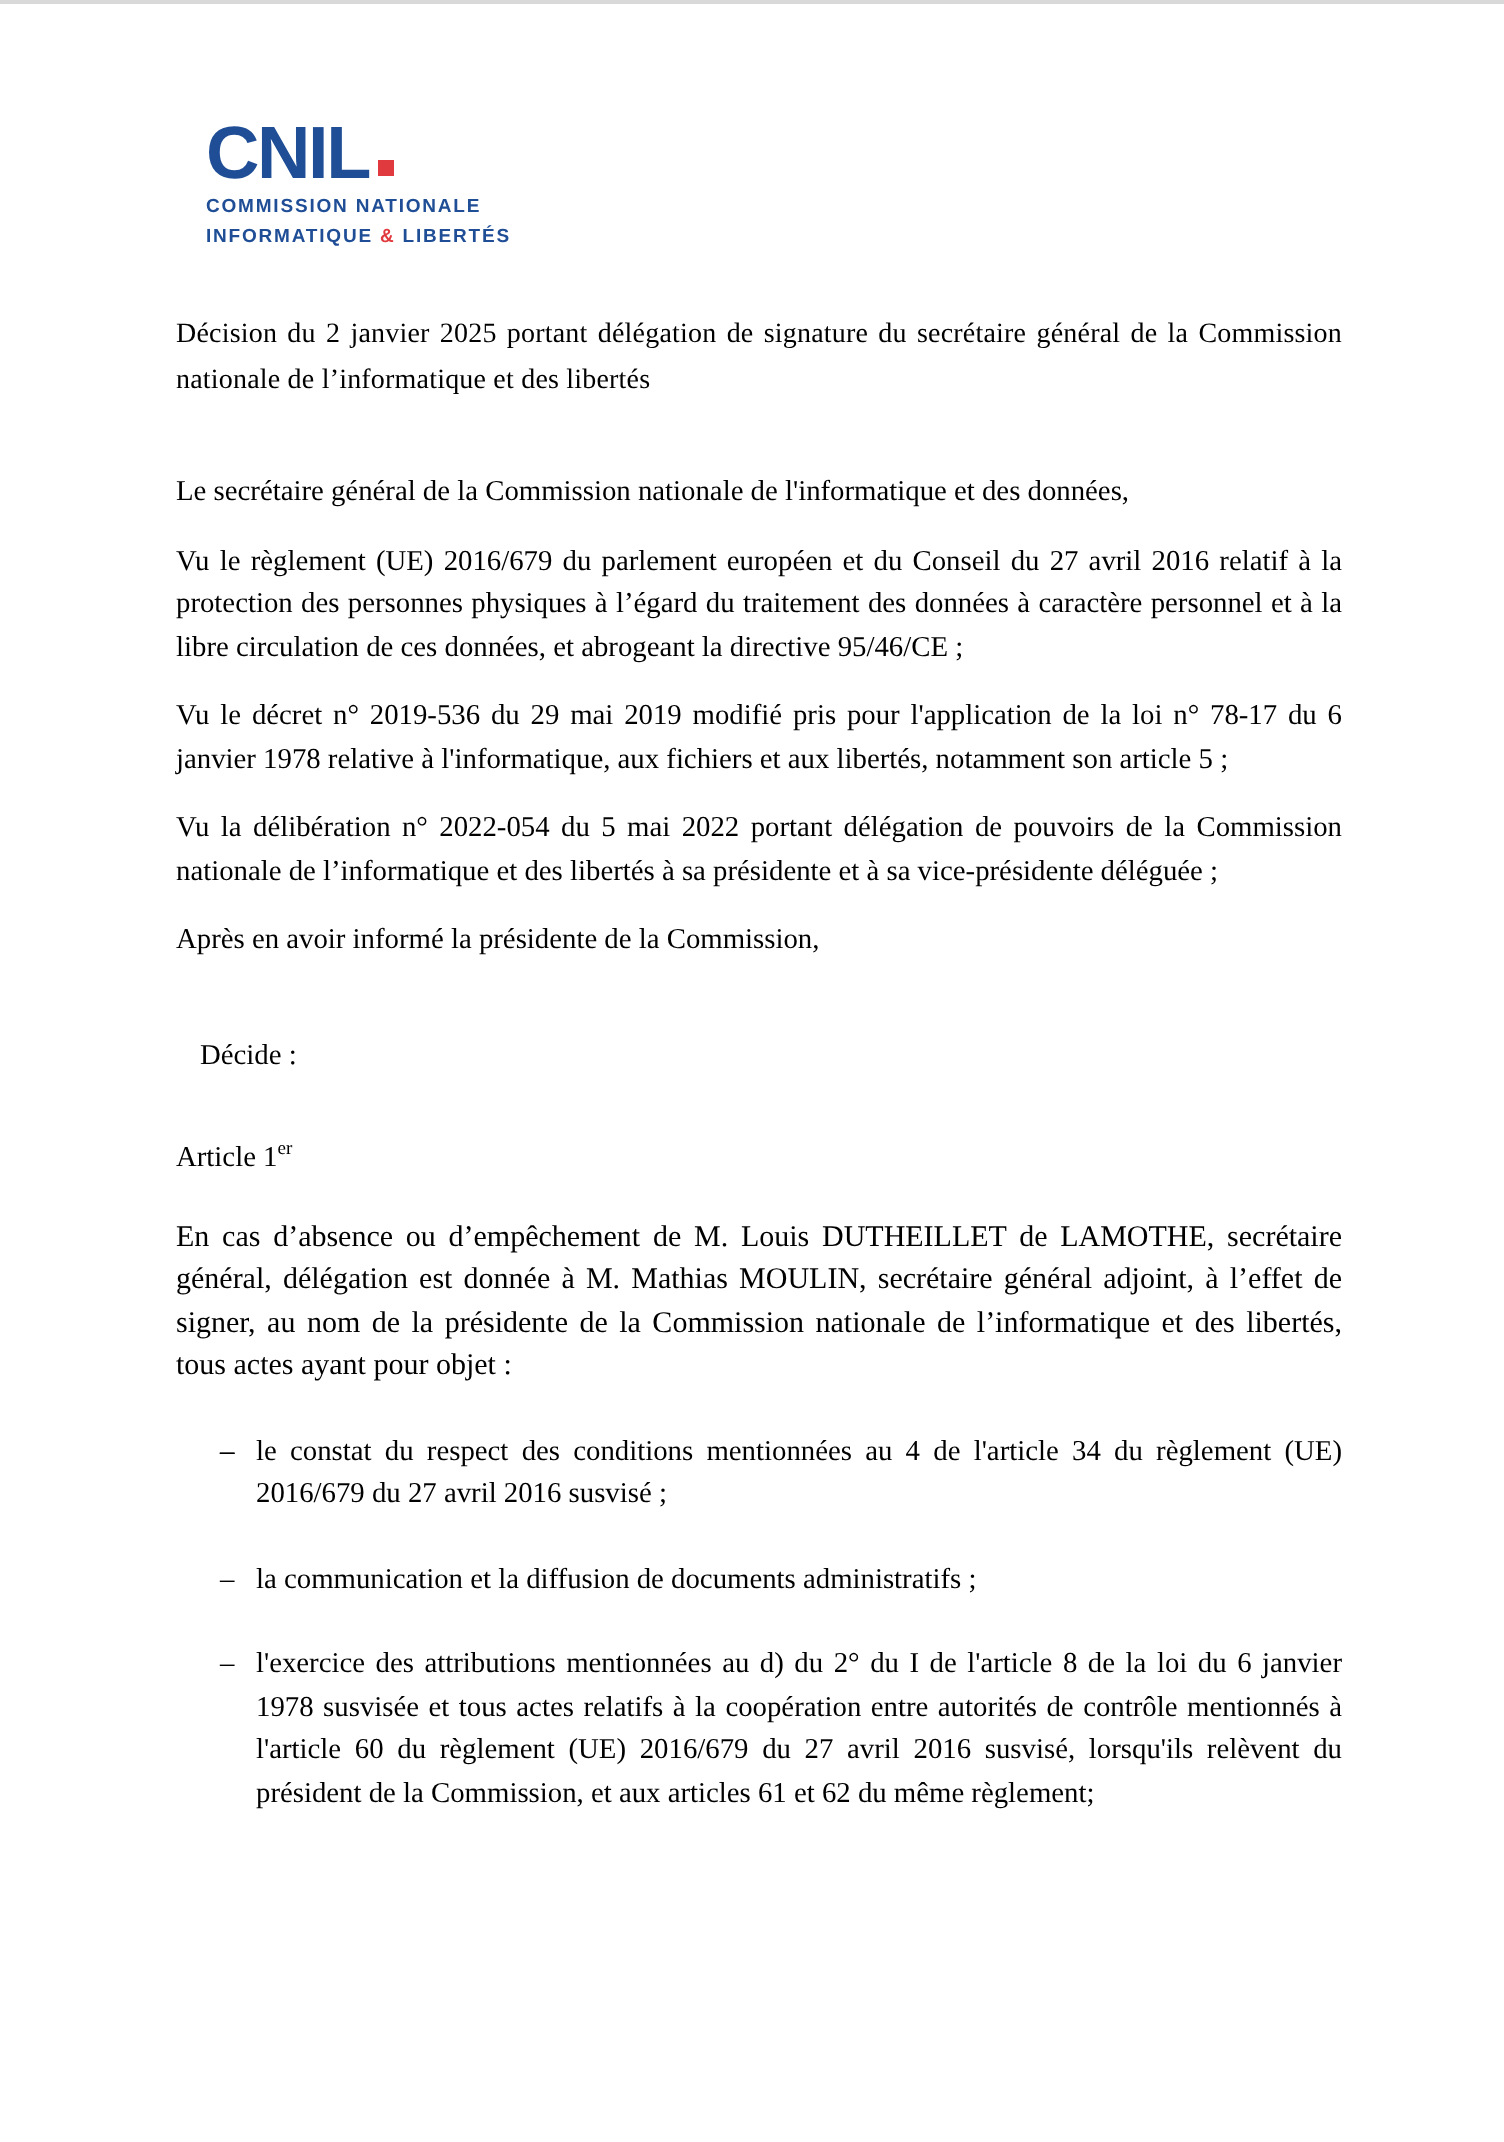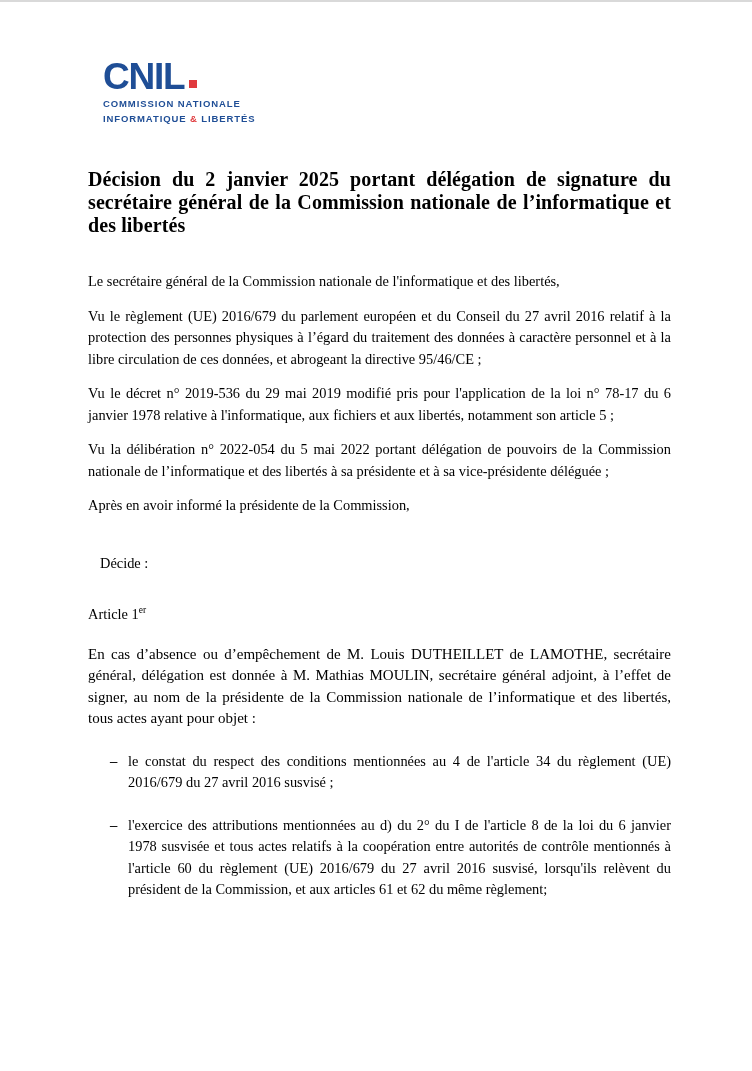--- a/index.html
+++ b/index.html
@@ -65,26 +65,26 @@
 
   
   .content {
     position: absolute;
     left: 88px;
     top: 150px;
     width: 583px;
   }
 
   .doc-title {
-    font-size: 20px;
-    font-weight: bold;
+    font-size: 14px;
+    font-weight: normal;
     line-height: 23px;
     text-align: justify;
     text-align-last: left;
-    margin: 16px 0 34px 0;
+    margin: 4px 0 34px 0;
     letter-spacing: 0.1px;
   }
 
   p.para {
     font-size: 14.4px;
     line-height: 21.5px;
     text-align: justify;
     text-align-last: left;
     margin: 0 0 13px 0;
   }
@@ -145,33 +145,33 @@
   <div class="logo-block">
     <div class="logo-word"><span>CNIL</span><span class="logo-dot"></span></div>
     <div class="logo-tagline">COMMISSION NATIONALE</div>
     <div class="logo-tagline"><span>INFORMATIQUE </span><span class="amp">&amp;</span><span> LIBERTÉS</span></div>
   </div>
 
   <div class="content">
 
     <h1 class="doc-title">Décision du 2 janvier 2025 portant délégation de signature du secrétaire général de la Commission nationale de l’informatique et des libertés</h1>
 
-    <p class="para">Le secrétaire général de la Commission nationale de l'informatique et des libertés,</p>
+    <p class="para">Le secrétaire général de la Commission nationale de l'informatique et des données,</p>
     <p class="para">Vu le règlement (UE) 2016/679 du parlement européen et du Conseil du 27 avril 2016 relatif à la protection des personnes physiques à l’égard du traitement des données à caractère personnel et à la libre circulation de ces données, et abrogeant la directive 95/46/CE ;</p>
     <p class="para">Vu le décret n° 2019-536 du 29 mai 2019 modifié pris pour l'application de la loi n° 78-17 du 6 janvier 1978 relative à l'informatique, aux fichiers et aux libertés, notamment son article 5 ;</p>
     <p class="para">Vu la délibération n° 2022-054 du 5 mai 2022 portant délégation de pouvoirs de la Commission nationale de l’informatique et des libertés à sa présidente et à sa vice-présidente déléguée ;</p>
     <p class="para">Après en avoir informé la présidente de la Commission,</p>
 
     <p class="decide">Décide :</p>
 
     <p class="article-head"><span>Article 1</span><sup>er</sup></p>
 
     <p class="article-body">En cas d’absence ou d’empêchement de M. Louis DUTHEILLET de LAMOTHE, secrétaire général, délégation est donnée à M. Mathias MOULIN, secrétaire général adjoint, à l’effet de signer, au nom de la présidente de la Commission nationale de l’informatique et des libertés, tous actes ayant pour objet :</p>
 
     <ul class="items">
       <li><span class="dash">–</span></li>
       <li><span class="dash">–</span><span>le constat du respect des conditions mentionnées au 4 de l'article 34 du règlement (UE) 2016/679 du 27 avril 2016 susvisé ;</span></li>
-      <li><span class="dash">–</span></li>
+      <li><span class="dash">–</span><span>la communication et la diffusion de documents administratifs ;</span></li>
       <li><span class="dash">–</span><span>l'exercice des attributions mentionnées au d) du 2° du I de l'article 8 de la loi du 6 janvier 1978 susvisée et tous actes relatifs à la coopération entre autorités de contrôle mentionnés à l'article 60 du règlement (UE) 2016/679 du 27 avril 2016 susvisé, lorsqu'ils relèvent du président de la Commission, et aux articles 61 et 62 du même règlement;</span></li>
     </ul>
 
   </div>
 </div>
 
 </body></html>

